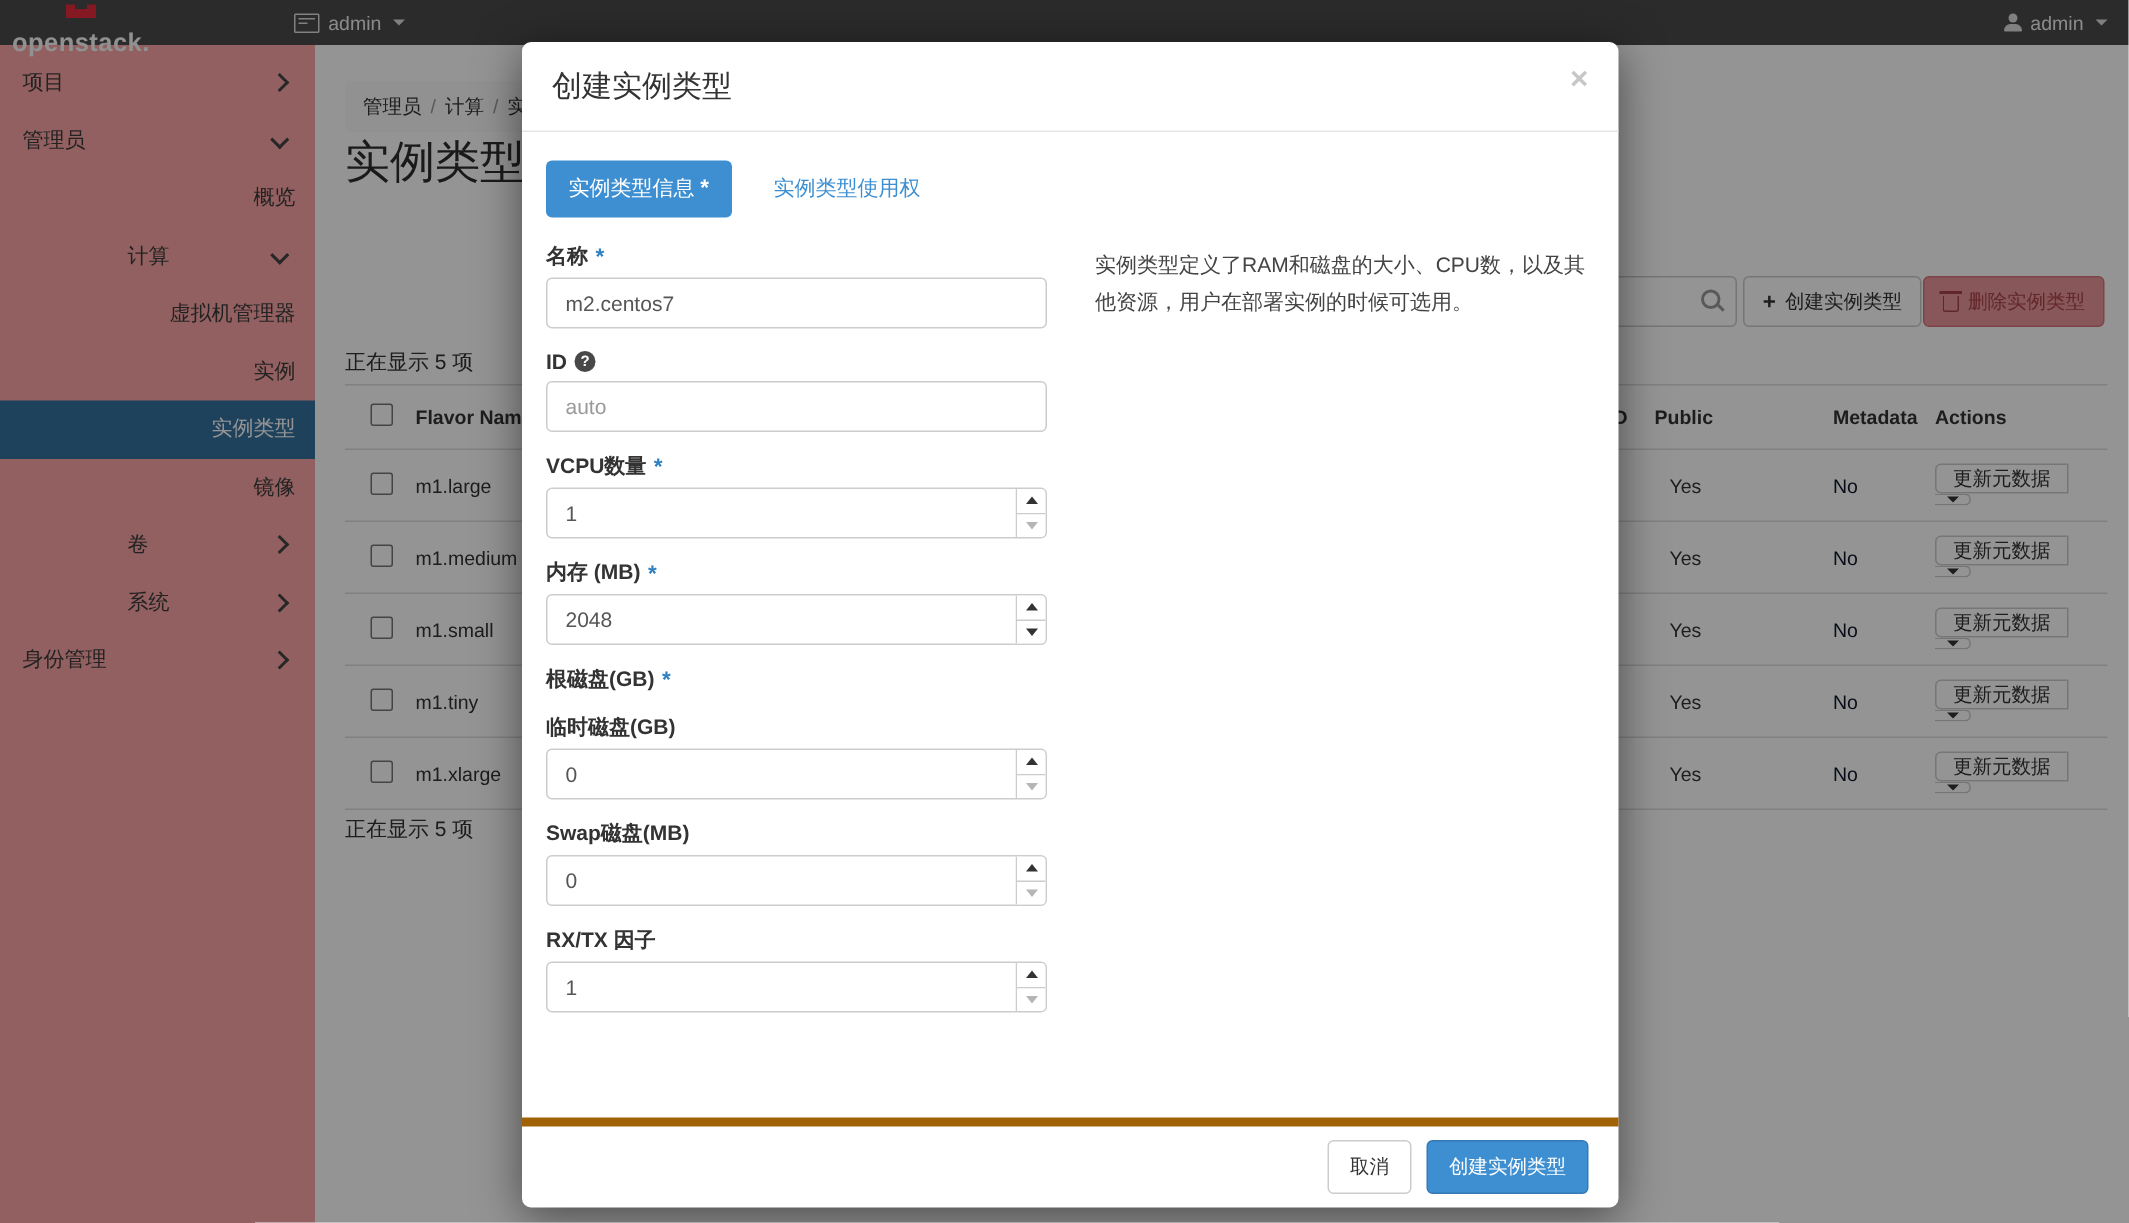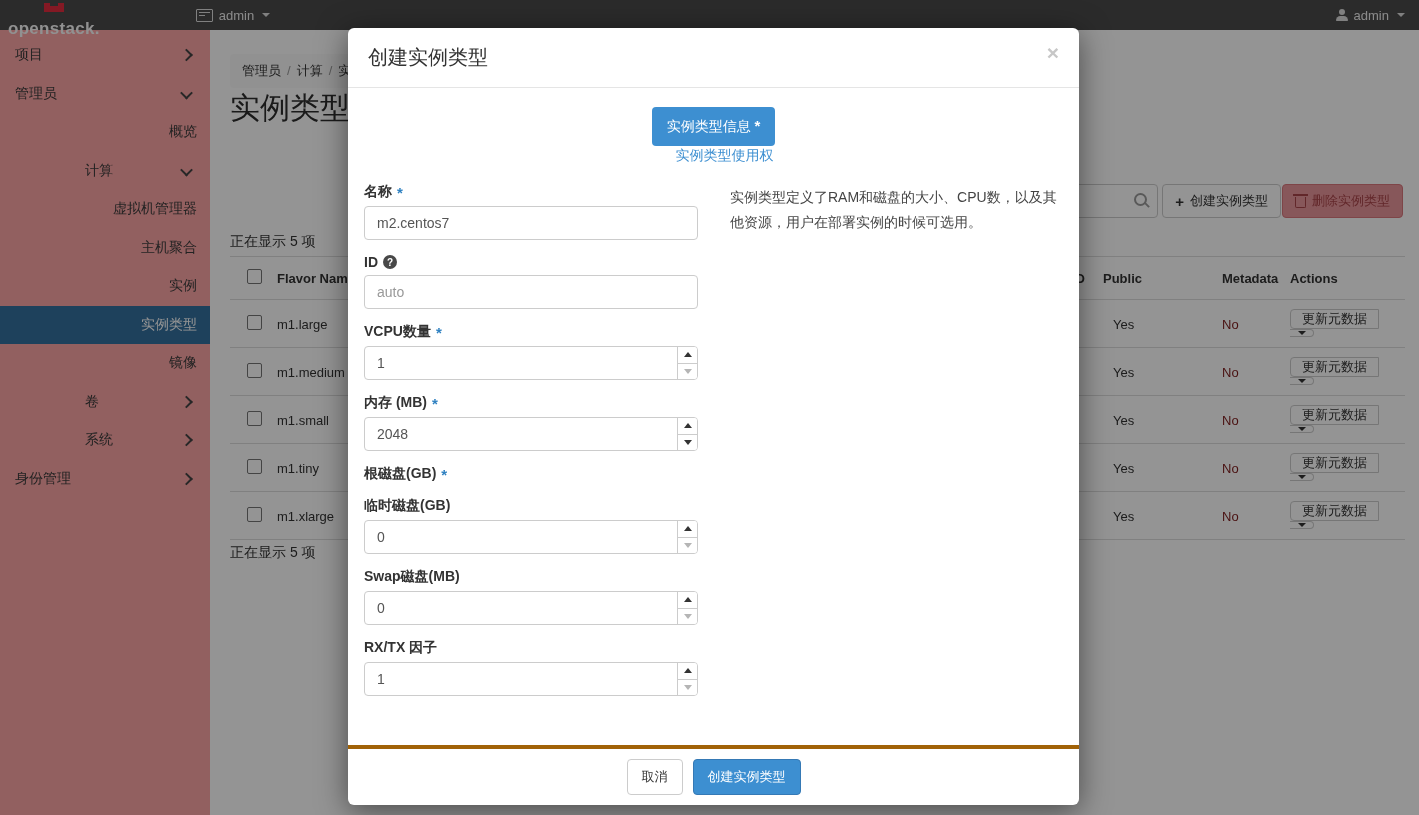--- a/index.html
+++ b/index.html
@@ -62,36 +62,36 @@
   .showing.top{top:203px;}
   .showing.bottom{top:514px;}
   .flavor-table{position:absolute;left:20px;right:14px;top:226px;}
   .t-row{position:relative;height:47px;border-bottom:1px solid #ddd;}
   .t-row.head{height:42px;border-top:1px solid #ddd;font-weight:bold;}
   .t-cell{position:absolute;top:50%;transform:translateY(-50%);font-size:13px;color:#333;white-space:nowrap;}
   .c-check{left:17px;} .c-name{left:47px;} .c-id{left:842px;} .c-public{left:873px;}
   .c-meta{left:960px;padding-left:32px;} .c-actions{left:1060px;}
   .c-public-v{left:883px;}
   .checkbox{width:13px;height:13px;border:1px solid #767676;border-radius:2px;background:#fff;display:inline-block;}
-  .link{color:#7f1d1d;text-decoration:none;cursor:pointer;}
+  .link{color:#0f172a;text-decoration:none;cursor:pointer;}
   .split-btn{display:inline-flex;height:30px;flex-direction:column;}
   .split-main{padding:0 11px;border:1px solid #ccc;border-radius:4px 0 0 4px;background:#fff;
     display:flex;align-items:center;font-size:13px;color:#333;}
   .split-caret{width:24px;border:1px solid #ccc;border-left:none;border-radius:0 4px 4px 0;background:#fff;
     display:flex;align-items:center;justify-content:center;}
   .split-caret .caret{border-top-color:#333;margin-left:0;}
   
   .backdrop{position:absolute;inset:0;background:rgba(0,0,0,0.42);z-index:50;}
   .modal{position:absolute;left:348px;top:28px;width:731px;height:777px;background:#fff;border-radius:6px;
     box-shadow:0 6px 30px rgba(0,0,0,.5);z-index:100;box-sizing:border-box;}
   .modal-header{height:60px;border-bottom:1px solid #e5e5e5;position:relative;display:flex;align-items:center;padding:0 20px;box-sizing:border-box;}
   .modal-title{font-size:20px;color:#333;font-weight:normal;margin:0;}
   .modal-close{position:absolute;right:18px;top:12px;font-size:21px;font-weight:bold;color:#c7c7c7;
     background:none;border:none;cursor:pointer;line-height:1;padding:2px;}
-  .modal-tabs{padding:19px 16px 0 16px;display:flex;align-items:center;flex-direction:column;}
+  .modal-tabs{padding:19px 16px 0 16px;display:flex;align-items:center;}
   .tab-active{background:#3d8fd1;color:#fff;border-radius:4px;padding:10px 15px;font-size:14px;border:none;cursor:pointer;}
   .tab-active .req{color:#fff;}
   .tab-link{color:#3d8fd1;font-size:14px;margin-left:22px;background:none;border:none;cursor:pointer;}
   .modal-body{display:flex;padding:0 16px;}
   .form-col{width:334px;flex:none;margin-top:17px;}
   .help-col{margin-left:32px;margin-top:19px;width:334px;font-size:14px;color:#444;line-height:1.75;}
   .form-group{margin-bottom:14px;}
   .form-label{font-size:14px;font-weight:bold;color:#333;margin-bottom:5px;display:flex;align-items:center;gap:5px;}
   .req{color:#2f81c1;font-size:15px;font-weight:bold;}
   .help-icon{width:14px;height:14px;border-radius:50%;background:#484848;color:#fff;font-size:10px;font-weight:bold;
@@ -100,22 +100,22 @@
   .text-input{width:100%;height:34px;border:1px solid #ccc;border-radius:4px;box-sizing:border-box;
     padding:6px 12px;font-size:14px;color:#555;font-family:inherit;background:#fff;outline:none;}
   .text-input.muted{color:#999;}
   .spin{position:absolute;right:1px;top:1px;bottom:1px;width:19px;display:flex;flex-direction:column;
     border-left:1px solid #ccc;border-radius:0 3px 3px 0;overflow:hidden;}
   .spin button{flex:1;background:#fff;border:none;display:flex;align-items:center;justify-content:center;padding:0;cursor:pointer;}
   .spin .up{border-bottom:1px solid #ccc;}
   .tri-up{width:0;height:0;border-left:4px solid transparent;border-right:4px solid transparent;border-bottom:5px solid #333;}
   .tri-down{width:0;height:0;border-left:4px solid transparent;border-right:4px solid transparent;border-top:5px solid #333;}
   .tri-down.dis{border-top-color:#b5b5b5;}
-  .modal-footer{position:absolute;left:0;right:0;bottom:0;height:60px;border-top:4px solid #a16207;
-    display:flex;align-items:center;justify-content:center;padding:0 20px;box-sizing:border-box;gap:10px;}
+  .modal-footer{position:absolute;left:0;right:0;bottom:0;height:60px;border-top:6px solid #a16207;
+    display:flex;align-items:center;justify-content:flex-end;padding:0 20px;box-sizing:border-box;gap:10px;}
   .btn-cancel{padding:8px 14px;font-size:13px;}
   .btn-primary{background:#3d8fd1;border:1px solid #3579b5;color:#fff;padding:8px 14px;font-size:13px;}
 </style>
 </head>
 <body>
 
 <div class="page">
 
   <header class="topbar">
     <div class="brand">
@@ -146,24 +146,20 @@
       <div class="side-item lvl3">
       <span class="side-label">概览</span>
 
     </div>
       <div class="side-item lvl2">
       <span class="side-label">计算</span>
       <span class="chev down"></span>
     </div>
       <div class="side-item lvl3">
       <span class="side-label">虚拟机管理器</span>
-
-    </div>
-      <div class="side-item lvl3">
-      <span class="side-label">主机聚合</span>
 
     </div>
       <div class="side-item lvl3">
       <span class="side-label">实例</span>
 
     </div>
       <div class="side-item lvl3 selected">
       <span class="side-label">实例类型</span>
 
     </div>

